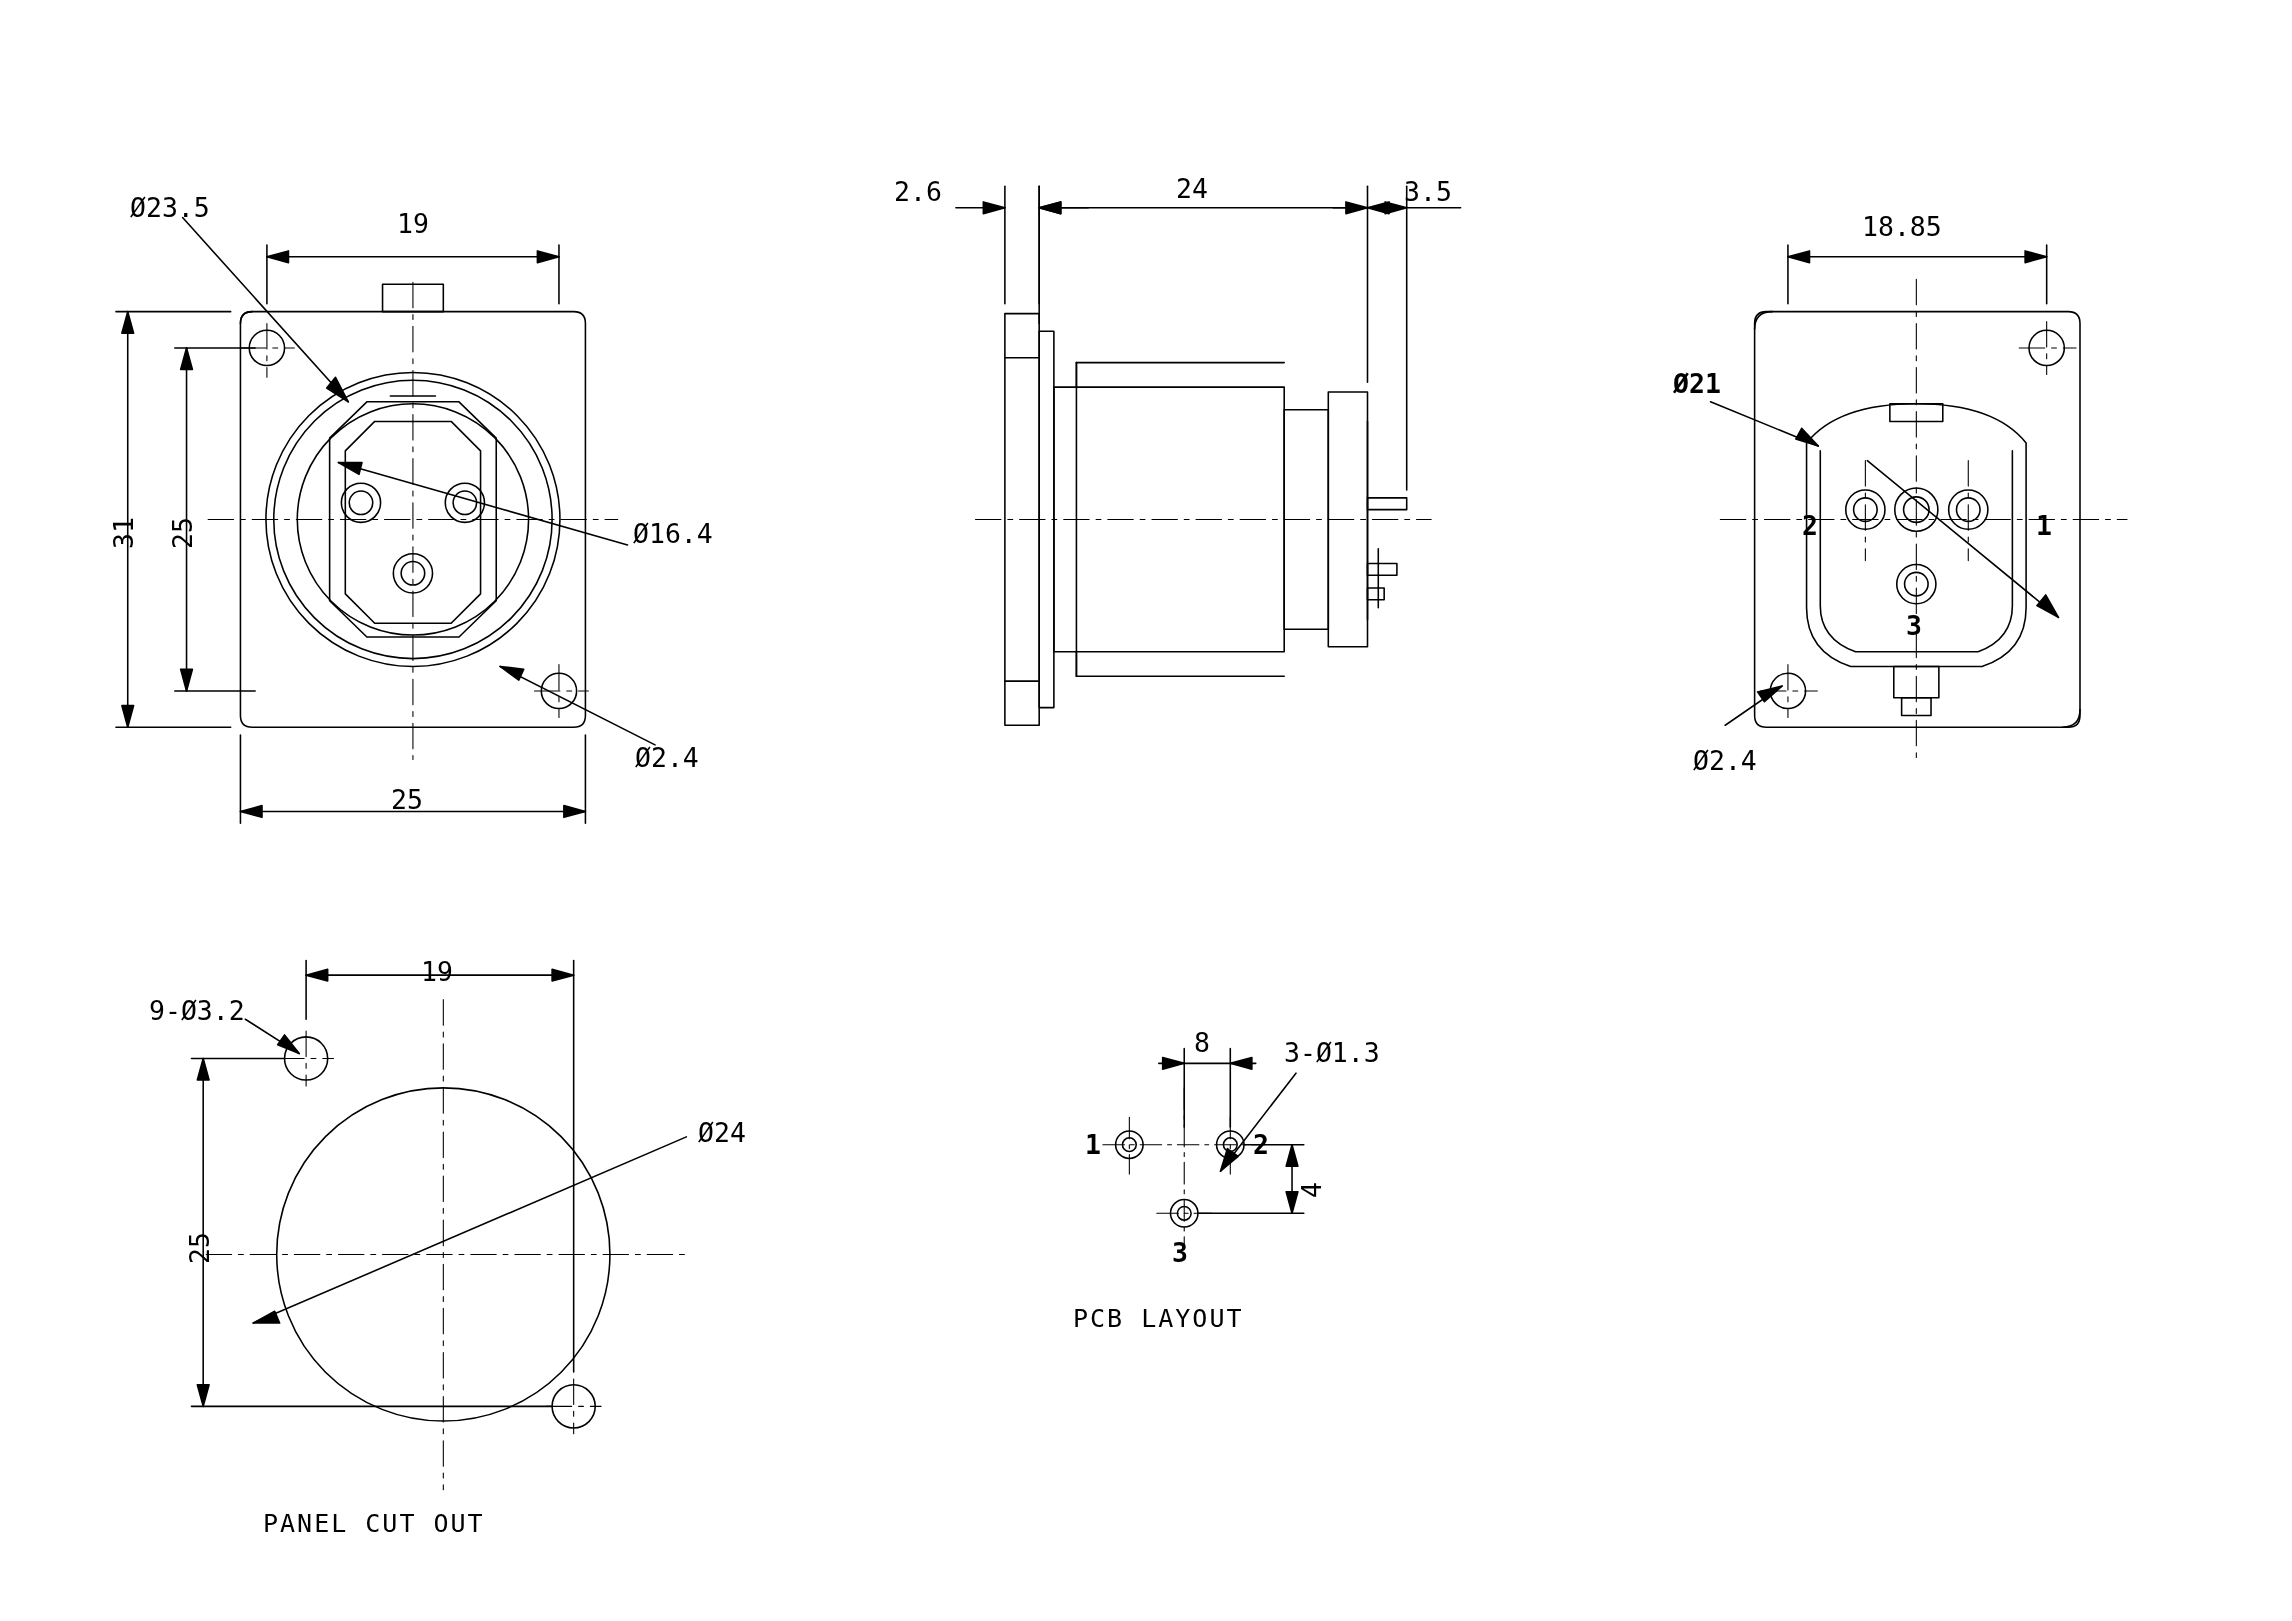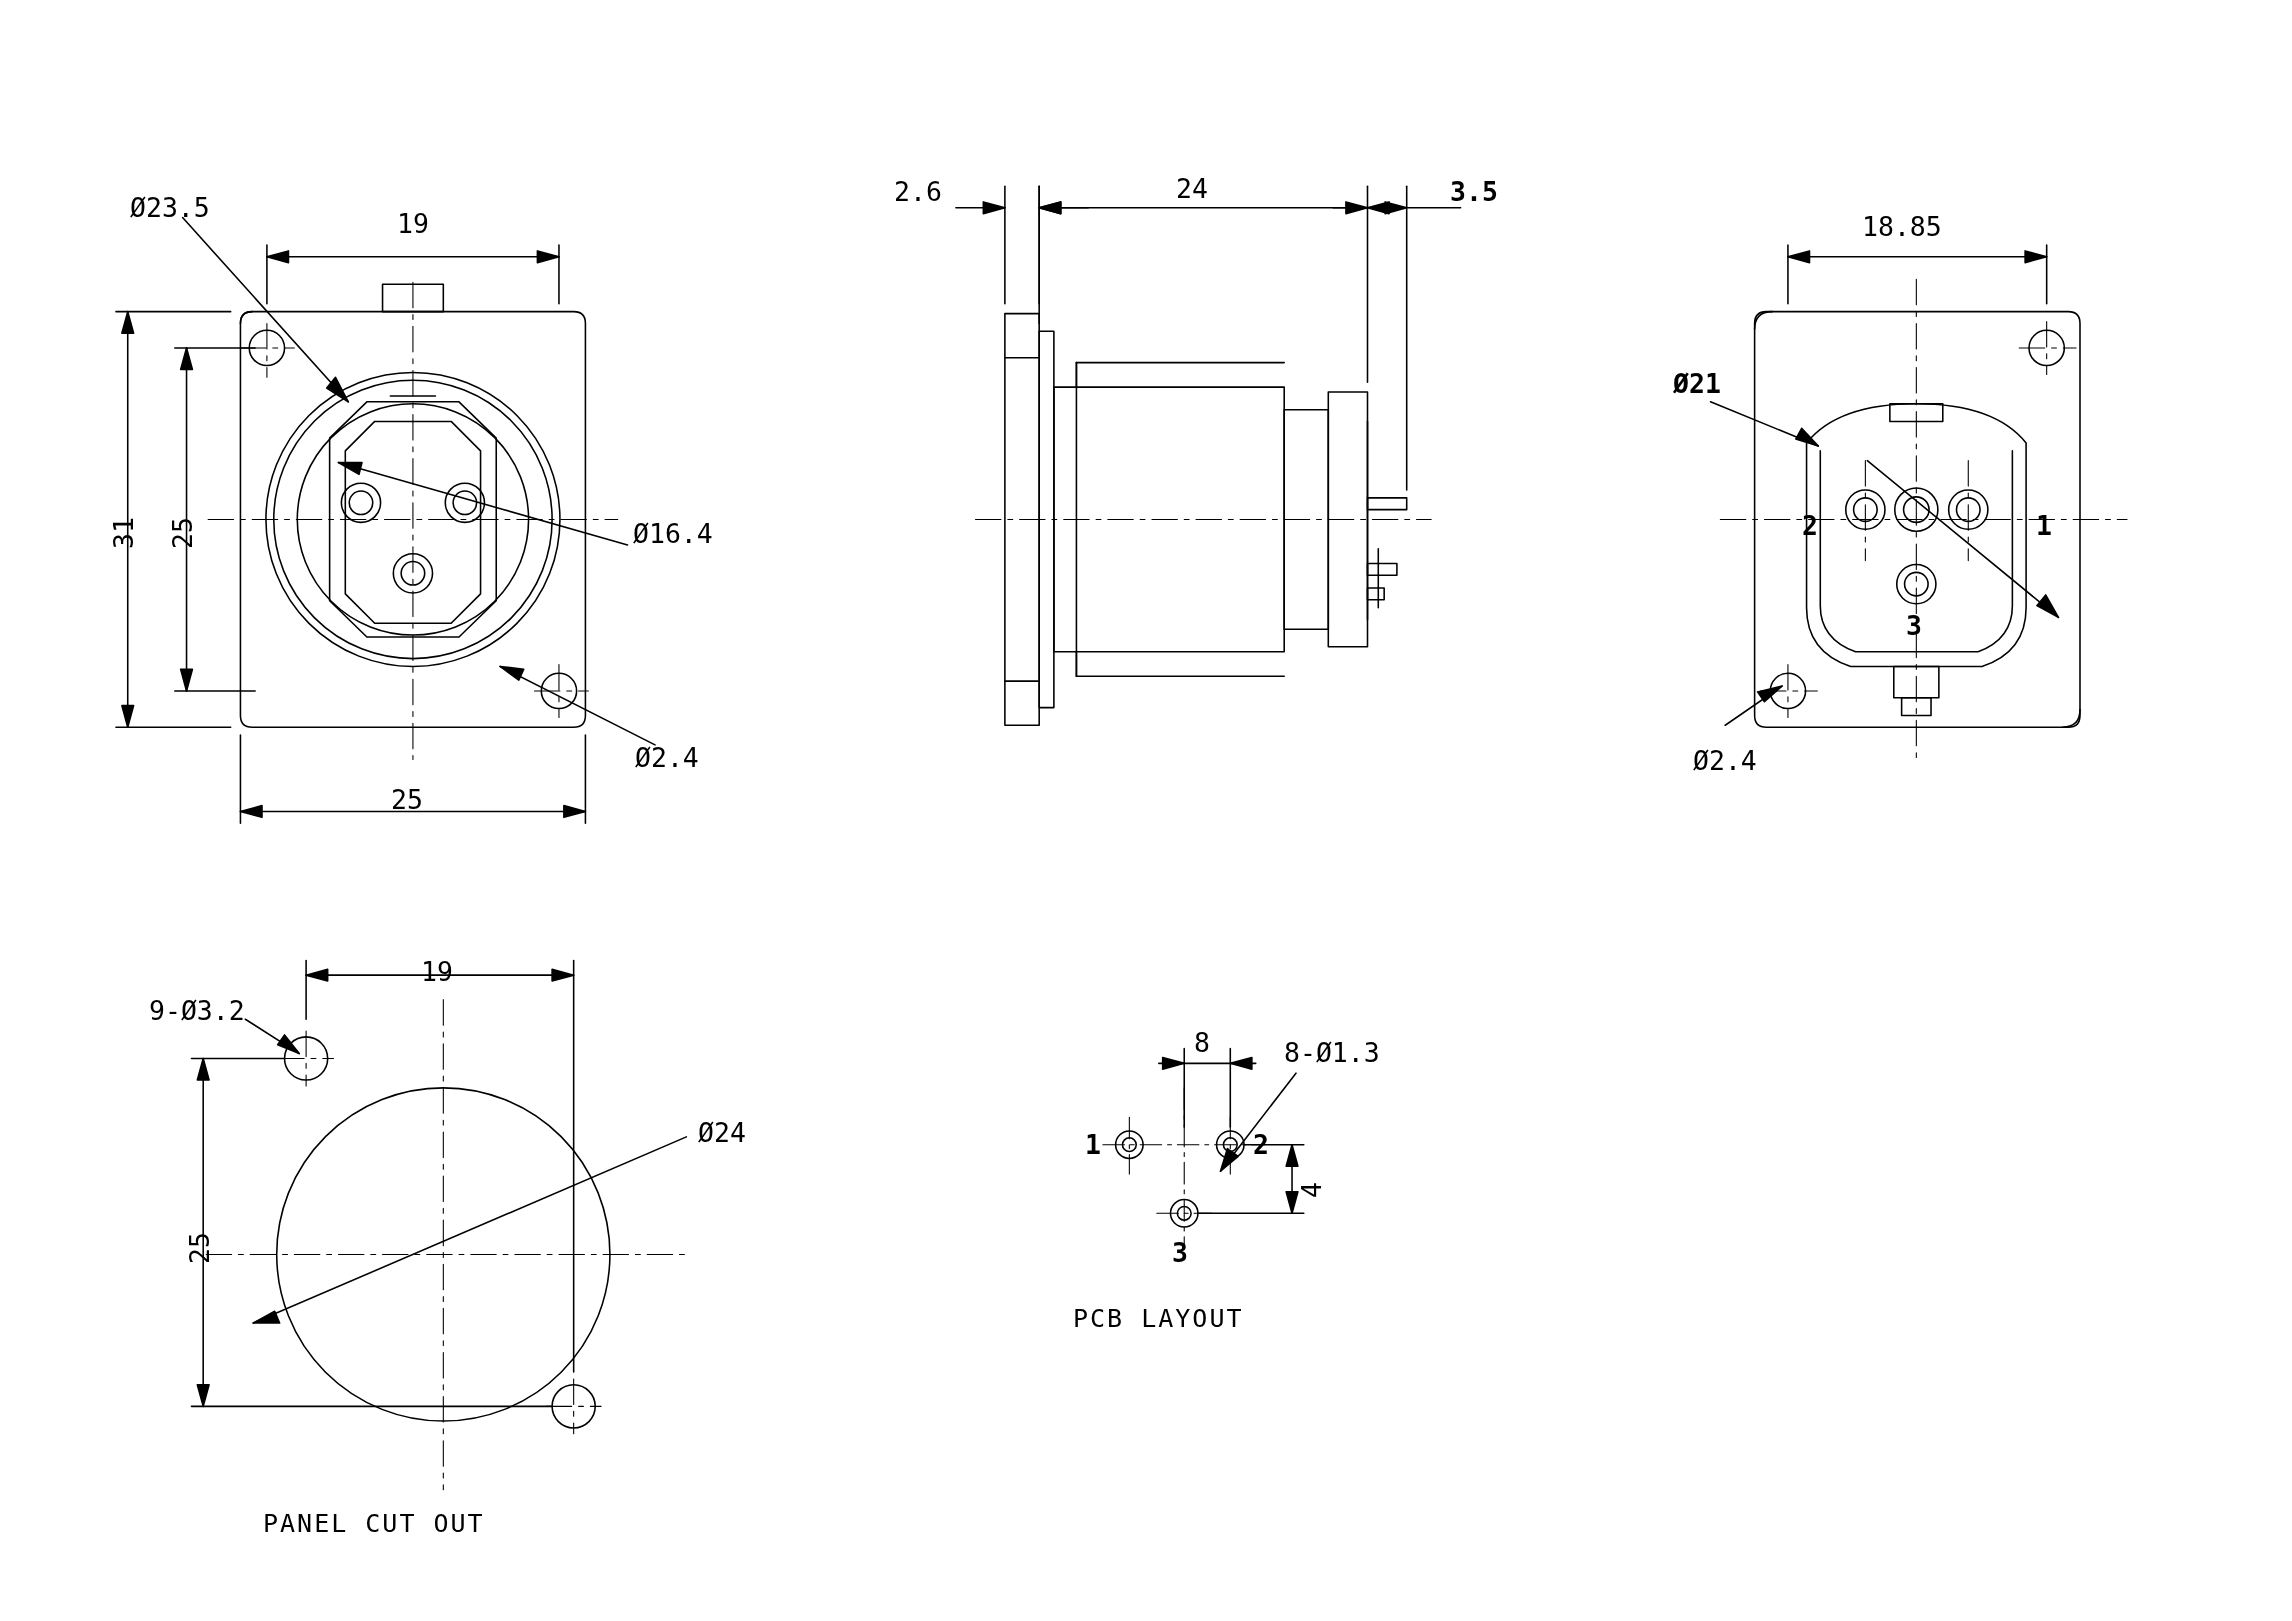--- a/index.html
+++ b/index.html
@@ -292,37 +292,37 @@
 <div class="lbl dim" style="left:130px;top:192px;">Ø23.5</div>
 <div class="lbl dim" style="left:397px;top:208px;">19</div>
 <div class="lbl dim rot90" style="left:108px;top:549px;">31</div>
 <div class="lbl dim rot90" style="left:167px;top:549px;">25</div>
 <div class="lbl dim" style="left:391px;top:784px;">25</div>
 <div class="lbl dim" style="left:633px;top:518px;">Ø16.4</div>
 <div class="lbl dim" style="left:635px;top:742px;">Ø2.4</div>
 
 <div class="lbl dim" style="left:894px;top:176px;">2.6</div>
 <div class="lbl dim" style="left:1176px;top:173px;">24</div>
-<div class="lbl dim" style="left:1450px;top:176px;font-weight:bold;">3.5</div>
+<div class="lbl dim" style="left:1404px;top:176px;">3.5</div>
 
 <div class="lbl dim" style="left:1862px;top:211px;">18.85</div>
 <div class="lbl dim" style="left:1673px;top:368px;font-weight:bold;">Ø21</div>
 <div class="lbl dim" style="left:1693px;top:745px;">Ø2.4</div>
 <div class="lbl pin" style="left:1802px;top:510px;">2</div>
 <div class="lbl pin" style="left:2036px;top:510px;">1</div>
 <div class="lbl pin" style="left:1906px;top:610px;">3</div>
 
 <div class="lbl dim" style="left:149px;top:995px;">9-Ø3.2</div>
 <div class="lbl dim" style="left:421px;top:956px;">19</div>
 <div class="lbl dim rot90" style="left:184px;top:1264px;">25</div>
 <div class="lbl dim" style="left:698px;top:1117px;">Ø24</div>
 <div class="lbl big" style="left:263px;top:1509px;">PANEL CUT OUT</div>
 
 <div class="lbl dim" style="left:1194px;top:1027px;">8</div>
-<div class="lbl dim" style="left:1284px;top:1037px;">8-Ø1.3</div>
+<div class="lbl dim" style="left:1284px;top:1037px;">3-Ø1.3</div>
 <div class="lbl dim rot90" style="left:1296px;top:1198px;">4</div>
 <div class="lbl pin" style="left:1085px;top:1129px;">1</div>
 <div class="lbl pin" style="left:1253px;top:1129px;">2</div>
 <div class="lbl pin" style="left:1172px;top:1237px;">3</div>
 <div class="lbl big" style="left:1073px;top:1304px;">PCB LAYOUT</div>
 
 </div>
 
 
 </body></html>

